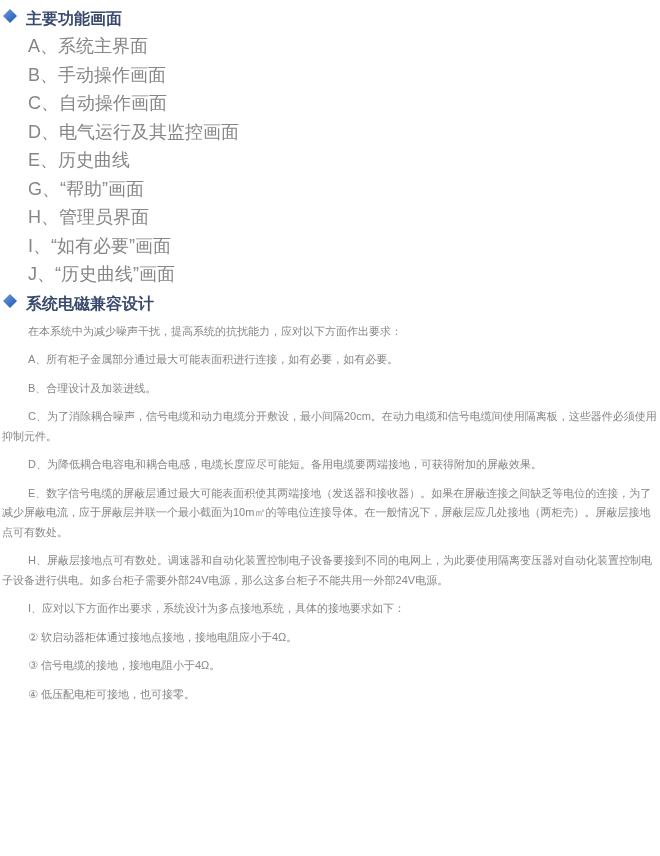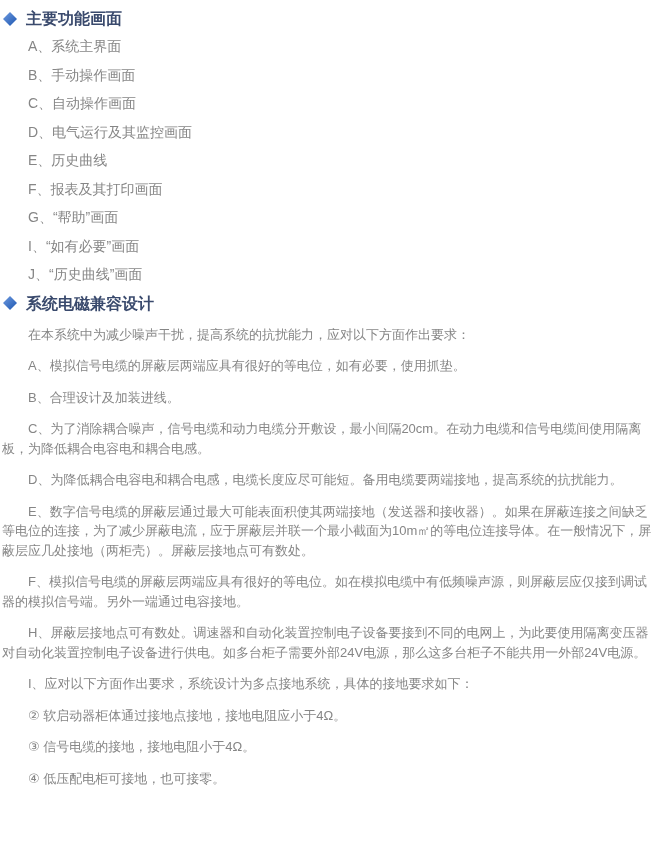--- a/index.html
+++ b/index.html
@@ -8,47 +8,46 @@
     width: 660px;
     height: 856px;
     background: #ffffff;
     overflow: hidden;
     font-family: "Liberation Sans", "DejaVu Sans", sans-serif;
   }
   .page { padding: 9px 2px 0 2px; }
   .sec { margin: 0; }
   .sec-title {
     display: flex;
-    align-items: center;
     gap: 9px;
     margin: 0 0 9px 0;
     padding-left: 1px;
     font-size: 16px;
     line-height: 19px;
     font-weight: bold;
     color: var(--header-color, #3a4a6d);
   }
   .diamond {
     width: 14px;
     height: 14px;
     display: inline-flex;
     flex: 0 0 auto;
   }
   .diamond svg { display: block; }
   .li {
     margin: 0 0 9px 0;
     padding-left: 26px;
-    font-size: 14px;
+    font-size: 18px;
     line-height: 19.5px;
     color: var(--body-color, #868686);
   }
   .para {
-    margin: 12px 0 9px 0;
+    margin: 0 0 9px 0;
     text-indent: 26px;
-    font-size: 13px;
+    font-size: 11px;
     line-height: 19.5px;
     color: var(--body-color, #868686);
     word-break: break-all;
   }
 </style>
 </head>
 <body style="--header-color: #3a4a6d; --body-color: #868686; background: rgb(255, 255, 255);">
 
 <div class="page">
 
@@ -65,48 +64,47 @@
           <polygon points="7,0 14,7 7,14 0,7" fill="url(#dg1)"></polygon>
         </svg>
       </span>
       <span>主要功能画面</span>
     </h2>
     <p class="li">A、系统主界面</p>
     <p class="li">B、手动操作画面</p>
     <p class="li">C、自动操作画面</p>
     <p class="li">D、电气运行及其监控画面</p>
     <p class="li">E、历史曲线</p>
-    <p class="li">F、报表及其打印画面</p>
     <p class="li">G、“帮助”画面</p>
+    <p class="li">H、管理员界面</p>
     <p class="li">I、“如有必要”画面</p>
     <p class="li">J、“历史曲线”画面</p>
   </section>
 
   <section class="sec">
     <h2 class="sec-title">
       <span class="diamond">
         <svg width="14" height="14" viewBox="0 0 14 14" xmlns="http://www.w3.org/2000/svg">
           <defs>
             <linearGradient id="dg2" x1="0" y1="0" x2="1" y2="1">
               <stop offset="0" stop-color="#6f9be0"></stop>
               <stop offset="1" stop-color="#1c55b0"></stop>
             </linearGradient>
           </defs>
           <polygon points="7,0 14,7 7,14 0,7" fill="url(#dg2)"></polygon>
         </svg>
       </span>
       <span>系统电磁兼容设计</span>
     </h2>
     <p class="para">在本系统中为减少噪声干扰，提高系统的抗扰能力，应对以下方面作出要求：</p>
-    <p class="para">A、模拟信号电缆的屏蔽层两端应具有很好的等电位，如有必要，使用抓垫。</p>
+    <p class="para">A、所有柜子金属部分通过最大可能表面积进行连接，如有必要，如有必要。</p>
     <p class="para">B、合理设计及加装进线。</p>
-    <p class="para">C、为了消除耦合噪声，信号电缆和动力电缆分开敷设，最小间隔20cm。在动力电缆和信号电缆间使用隔离板，为降低耦合电容电和耦合电感。</p>
-    <p class="para">D、为降低耦合电容电和耦合电感，电缆长度应尽可能短。备用电缆要两端接地，提高系统的抗扰能力。</p>
+    <p class="para">C、为了消除耦合噪声，信号电缆和动力电缆分开敷设，最小间隔20cm。在动力电缆和信号电缆间使用隔离板，这些器件必须使用抑制元件。</p>
+    <p class="para">D、为降低耦合电容电和耦合电感，电缆长度应尽可能短。备用电缆要两端接地，可获得附加的屏蔽效果。</p>
     <p class="para">E、数字信号电缆的屏蔽层通过最大可能表面积使其两端接地（发送器和接收器）。如果在屏蔽连接之间缺乏等电位的连接，为了减少屏蔽电流，应于屏蔽层并联一个最小截面为10m㎡的等电位连接导体。在一般情况下，屏蔽层应几处接地（两柜壳）。屏蔽层接地点可有数处。</p>
-    <p class="para">F、模拟信号电缆的屏蔽层两端应具有很好的等电位。如在模拟电缆中有低频噪声源，则屏蔽层应仅接到调试器的模拟信号端。另外一端通过电容接地。</p>
     <p class="para">H、屏蔽层接地点可有数处。调速器和自动化装置控制电子设备要接到不同的电网上，为此要使用隔离变压器对自动化装置控制电子设备进行供电。如多台柜子需要外部24V电源，那么这多台柜子不能共用一外部24V电源。</p>
     <p class="para">I、应对以下方面作出要求，系统设计为多点接地系统，具体的接地要求如下：</p>
     <p class="para">② 软启动器柜体通过接地点接地，接地电阻应小于4Ω。</p>
     <p class="para">③ 信号电缆的接地，接地电阻小于4Ω。</p>
     <p class="para">④ 低压配电柜可接地，也可接零。</p>
   </section>
 
 </div>
 
 </body></html>

